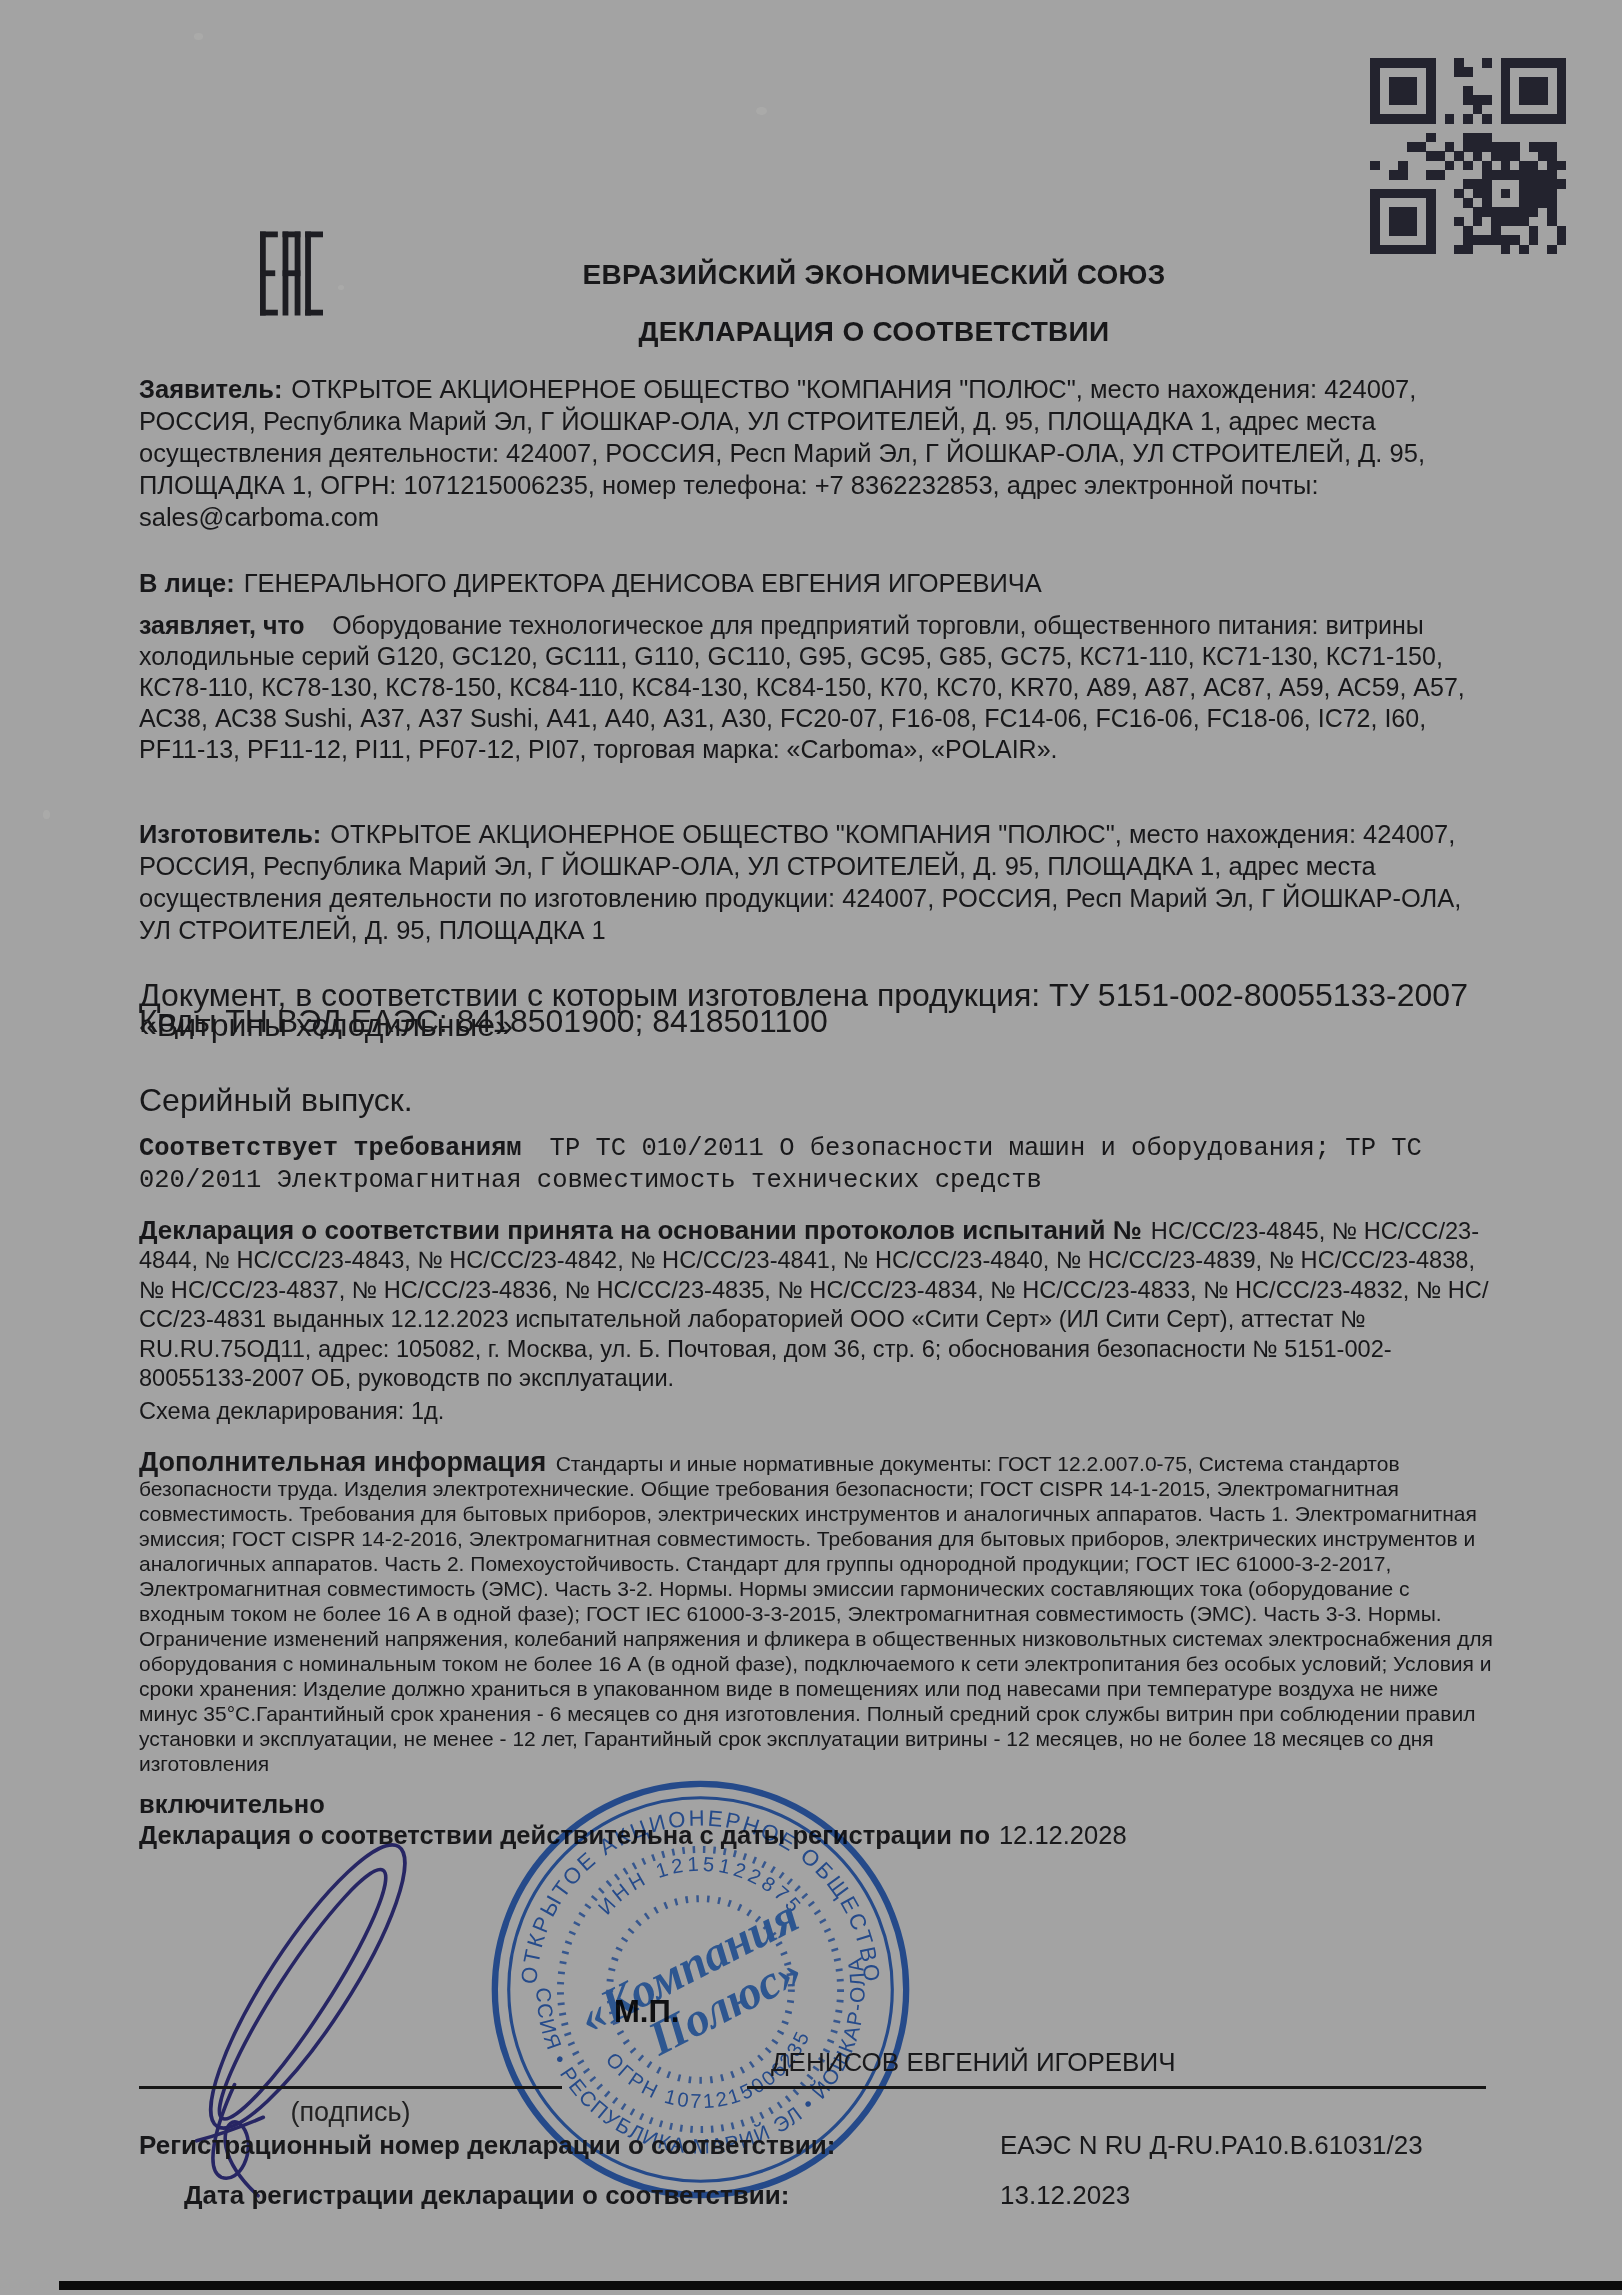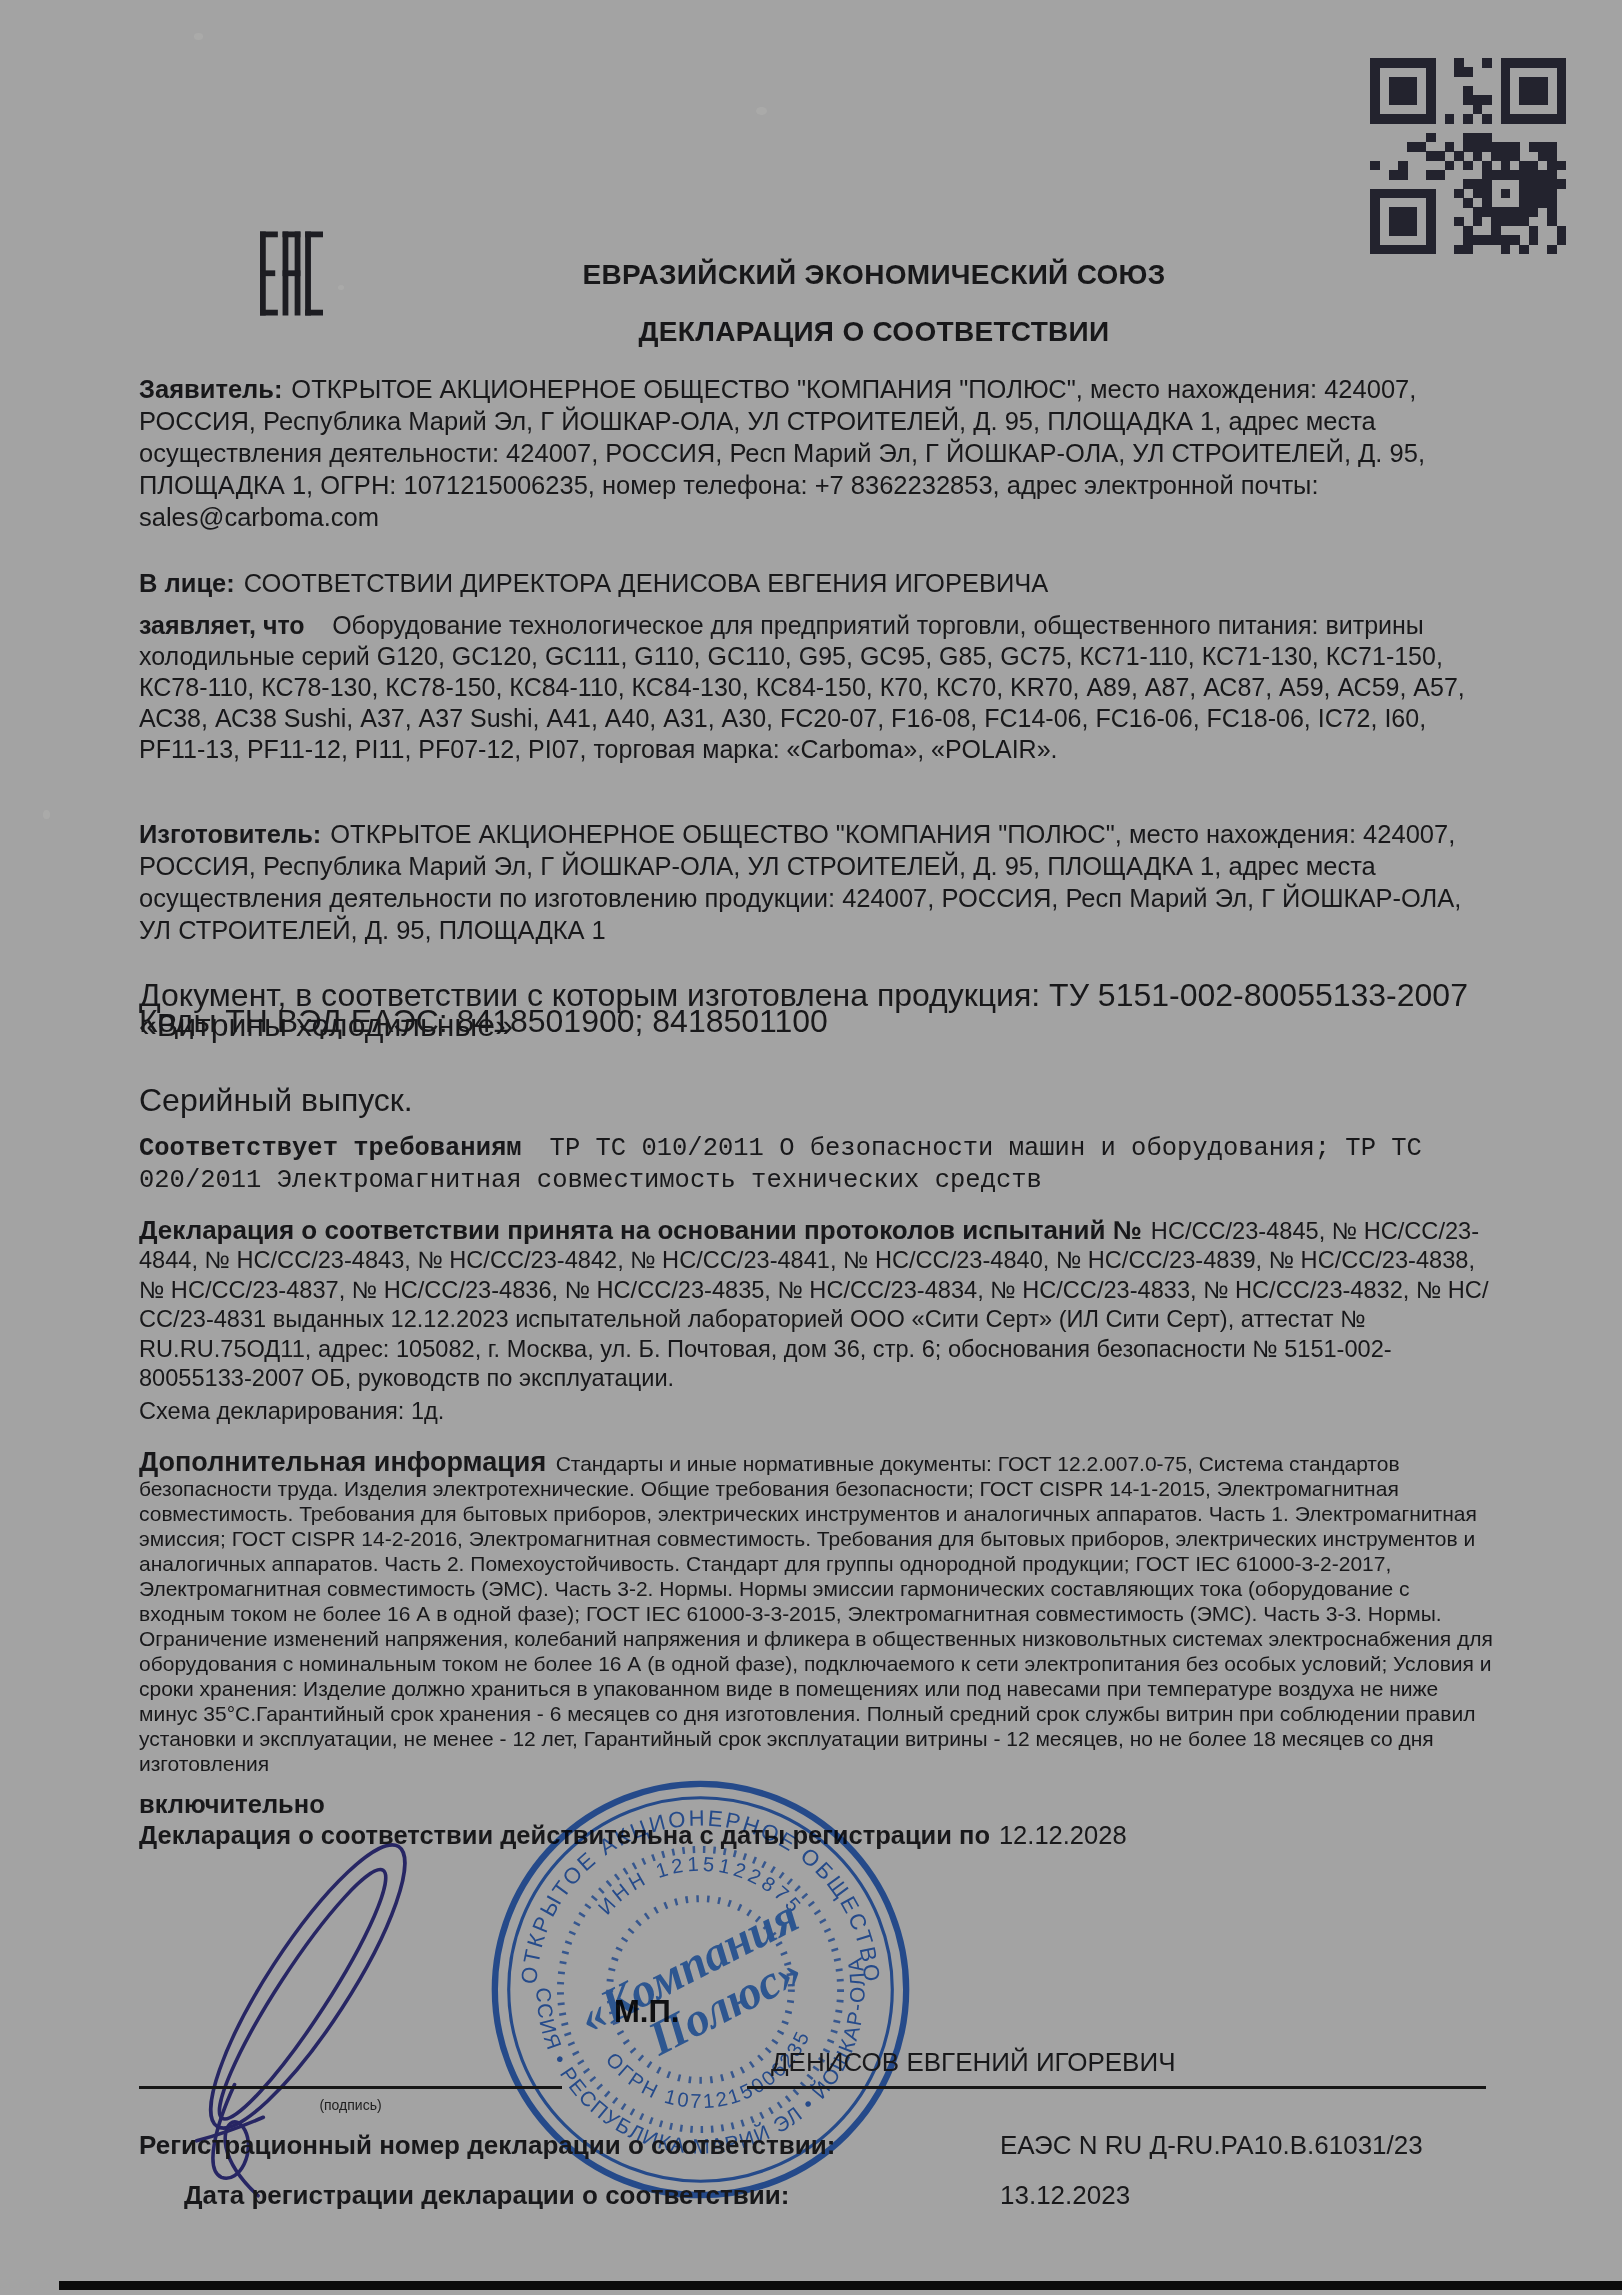--- a/index.html
+++ b/index.html
@@ -13,21 +13,21 @@
   .lbl-wide{margin-right:1.1em;}
   .f38{font-size:25px;line-height:31px;}
   .f36{font-size:32px;line-height:30px;}
   .basis{font-size:23.6px;line-height:29.4px;}
   .basis b{font-size:26px;}
   .addl{font-size:21px;line-height:25px;margin-top:7px;}
   .addl b{font-size:27px;}
   .block{display:block;margin-top:3.9px;}
   .hline{position:absolute;height:2.6px;background:#161616;}
   .bbar{position:absolute;height:8.5px;background:#0b0b0b;}
-  .cap{position:absolute;font-size:14px;text-align:center;color:#222;}
+  .cap{position:absolute;font-size:27px;text-align:center;color:#222;}
   .mp{position:absolute;left:614px;top:1994px;font-size:31px;font-weight:bold;mix-blend-mode:multiply;}
   .signer{position:absolute;left:771px;top:2047px;font-size:26px;}
   .regval{position:absolute;left:1000px;font-size:26px;}
   .reglbl{position:absolute;left:139px;font-size:26px;font-weight:bold;}
   .stamp{position:absolute;left:486px;top:1775px;mix-blend-mode:multiply;opacity:.95;}
   .signature{position:absolute;left:92px;top:1777px;mix-blend-mode:multiply;}
   .qr{position:absolute;left:1370px;top:58px;width:196px;height:196px;}
   .eac{position:absolute;left:260px;top:221px;}
   .spk{position:absolute;background:#b0b0ae;border-radius:50%;opacity:.55;}
 </style>
@@ -268,21 +268,21 @@
       </svg></div>
 
   <div class="title" style="top:259px;">ЕВРАЗИЙСКИЙ ЭКОНОМИЧЕСКИЙ СОЮЗ</div>
   <div class="title" style="top:316px;">ДЕКЛАРАЦИЯ О СООТВЕТСТВИИ</div>
 
   <div class="p" style="top:373px;">
     <b class="lbl">Заявитель:</b><span>ОТКРЫТОЕ АКЦИОНЕРНОЕ ОБЩЕСТВО "КОМПАНИЯ "ПОЛЮС", место нахождения: 424007, РОССИЯ,  Республика Марий Эл, Г ЙОШКАР-ОЛА, УЛ СТРОИТЕЛЕЙ, Д. 95, ПЛОЩАДКА 1, адрес места осуществления деятельности: 424007, РОССИЯ, Респ Марий Эл, Г ЙОШКАР-ОЛА, УЛ СТРОИТЕЛЕЙ, Д. 95, ПЛОЩАДКА 1, ОГРН: 1071215006235, номер телефона: +7 8362232853, адрес электронной почты: sales@carboma.com</span>
   </div>
 
   <div class="p" style="top:567px;">
-    <b class="lbl">В лице:</b><span>СООТВЕТСТВИИ ДИРЕКТОРА ДЕНИСОВА ЕВГЕНИЯ ИГОРЕВИЧА</span>
+    <b class="lbl">В лице:</b><span>ГЕНЕРАЛЬНОГО ДИРЕКТОРА ДЕНИСОВА ЕВГЕНИЯ ИГОРЕВИЧА</span>
   </div>
 
   <div class="p f38" style="top:610px;">
     <b class="lbl-wide">заявляет, что</b><span>Оборудование технологическое для предприятий торговли, общественного питания: витрины холодильные серий G120, GC120, GC111, G110, GC110, G95, GC95, G85, GC75, КС71-110, КС71-130, КС71-150, КС78-110, КС78-130, КС78-150, КС84-110, КС84-130, КС84-150, К70, КС70, KR70, А89, А87, АС87, А59, АС59, А57, АС38, АС38 Sushi, А37, А37 Sushi, А41, А40, А31, А30, FC20-07, F16-08, FC14-06, FC16-06, FC18-06, IC72, I60, PF11-13, PF11-12, PI11, PF07-12, PI07, торговая марка: «Carboma», «POLAIR».</span>
   </div>
 
   <div class="p" style="top:818px;">
     <b class="lbl">Изготовитель:</b><span>ОТКРЫТОЕ АКЦИОНЕРНОЕ ОБЩЕСТВО "КОМПАНИЯ "ПОЛЮС", место нахождения: 424007, РОССИЯ, Республика Марий Эл, Г ЙОШКАР-ОЛА, УЛ СТРОИТЕЛЕЙ, Д. 95, ПЛОЩАДКА 1, адрес места осуществления деятельности по изготовлению продукции: 424007, РОССИЯ, Респ Марий Эл, Г ЙОШКАР-ОЛА, УЛ СТРОИТЕЛЕЙ, Д. 95, ПЛОЩАДКА 1</span>
   </div>
 

